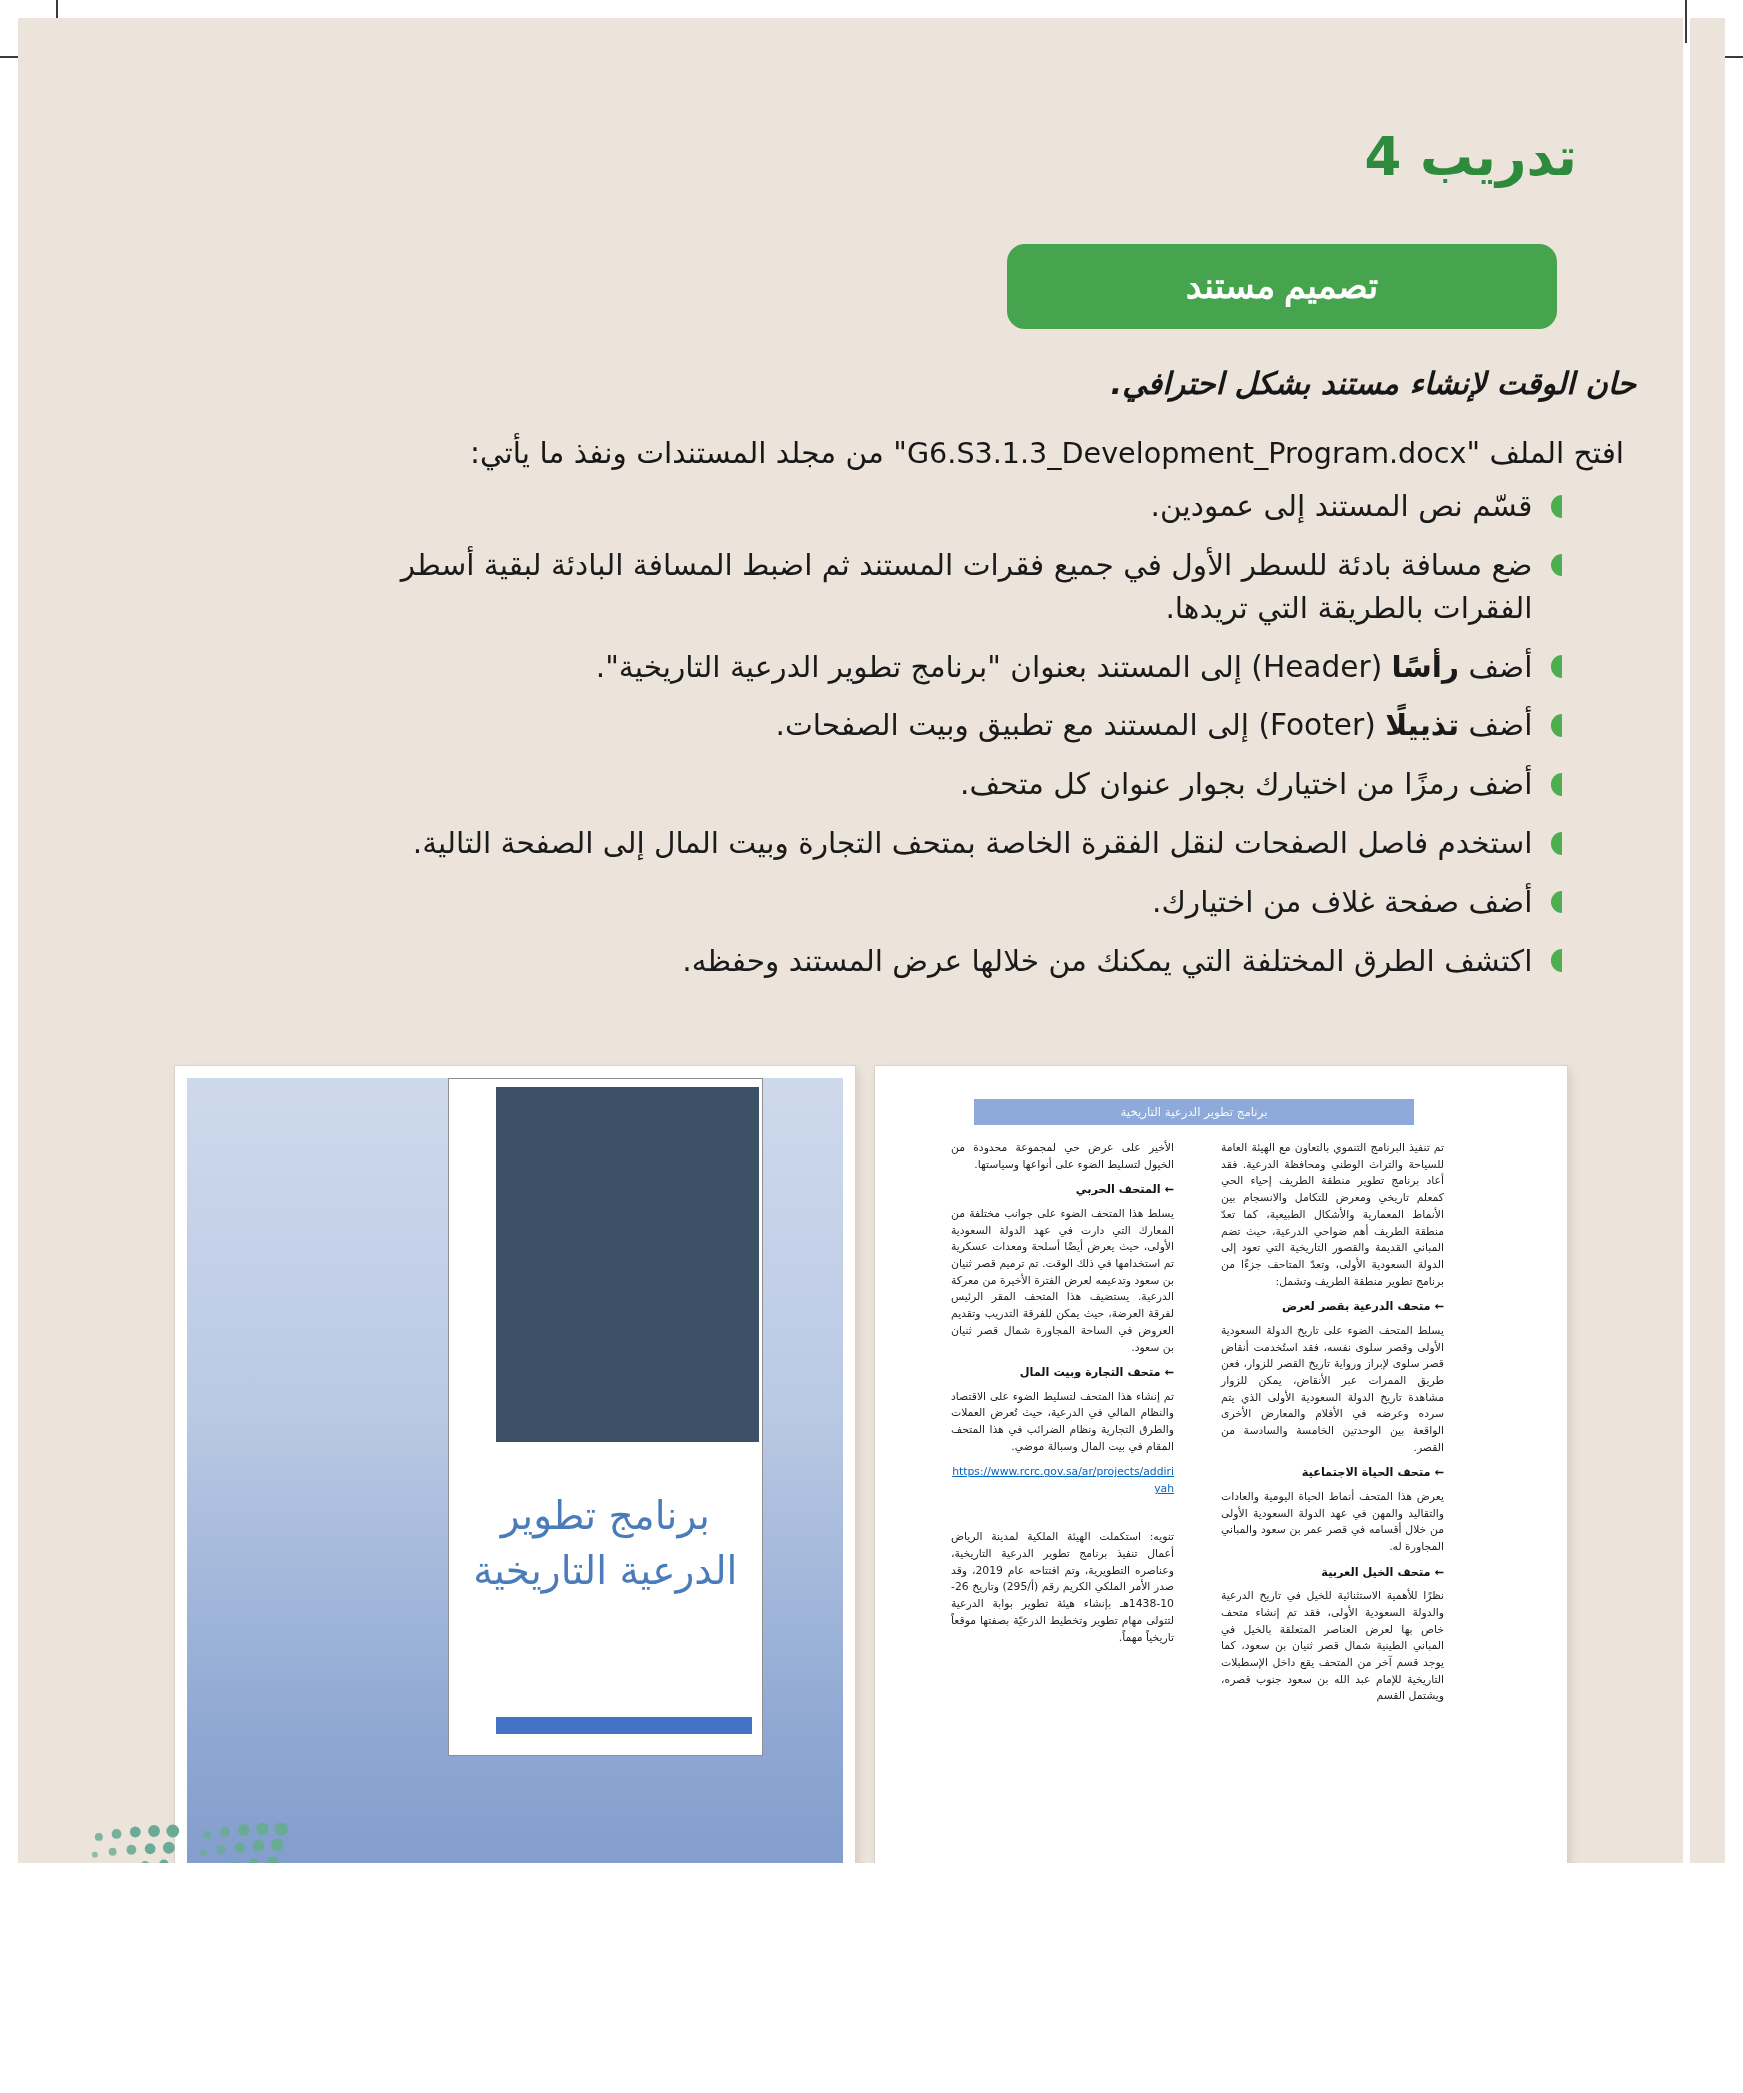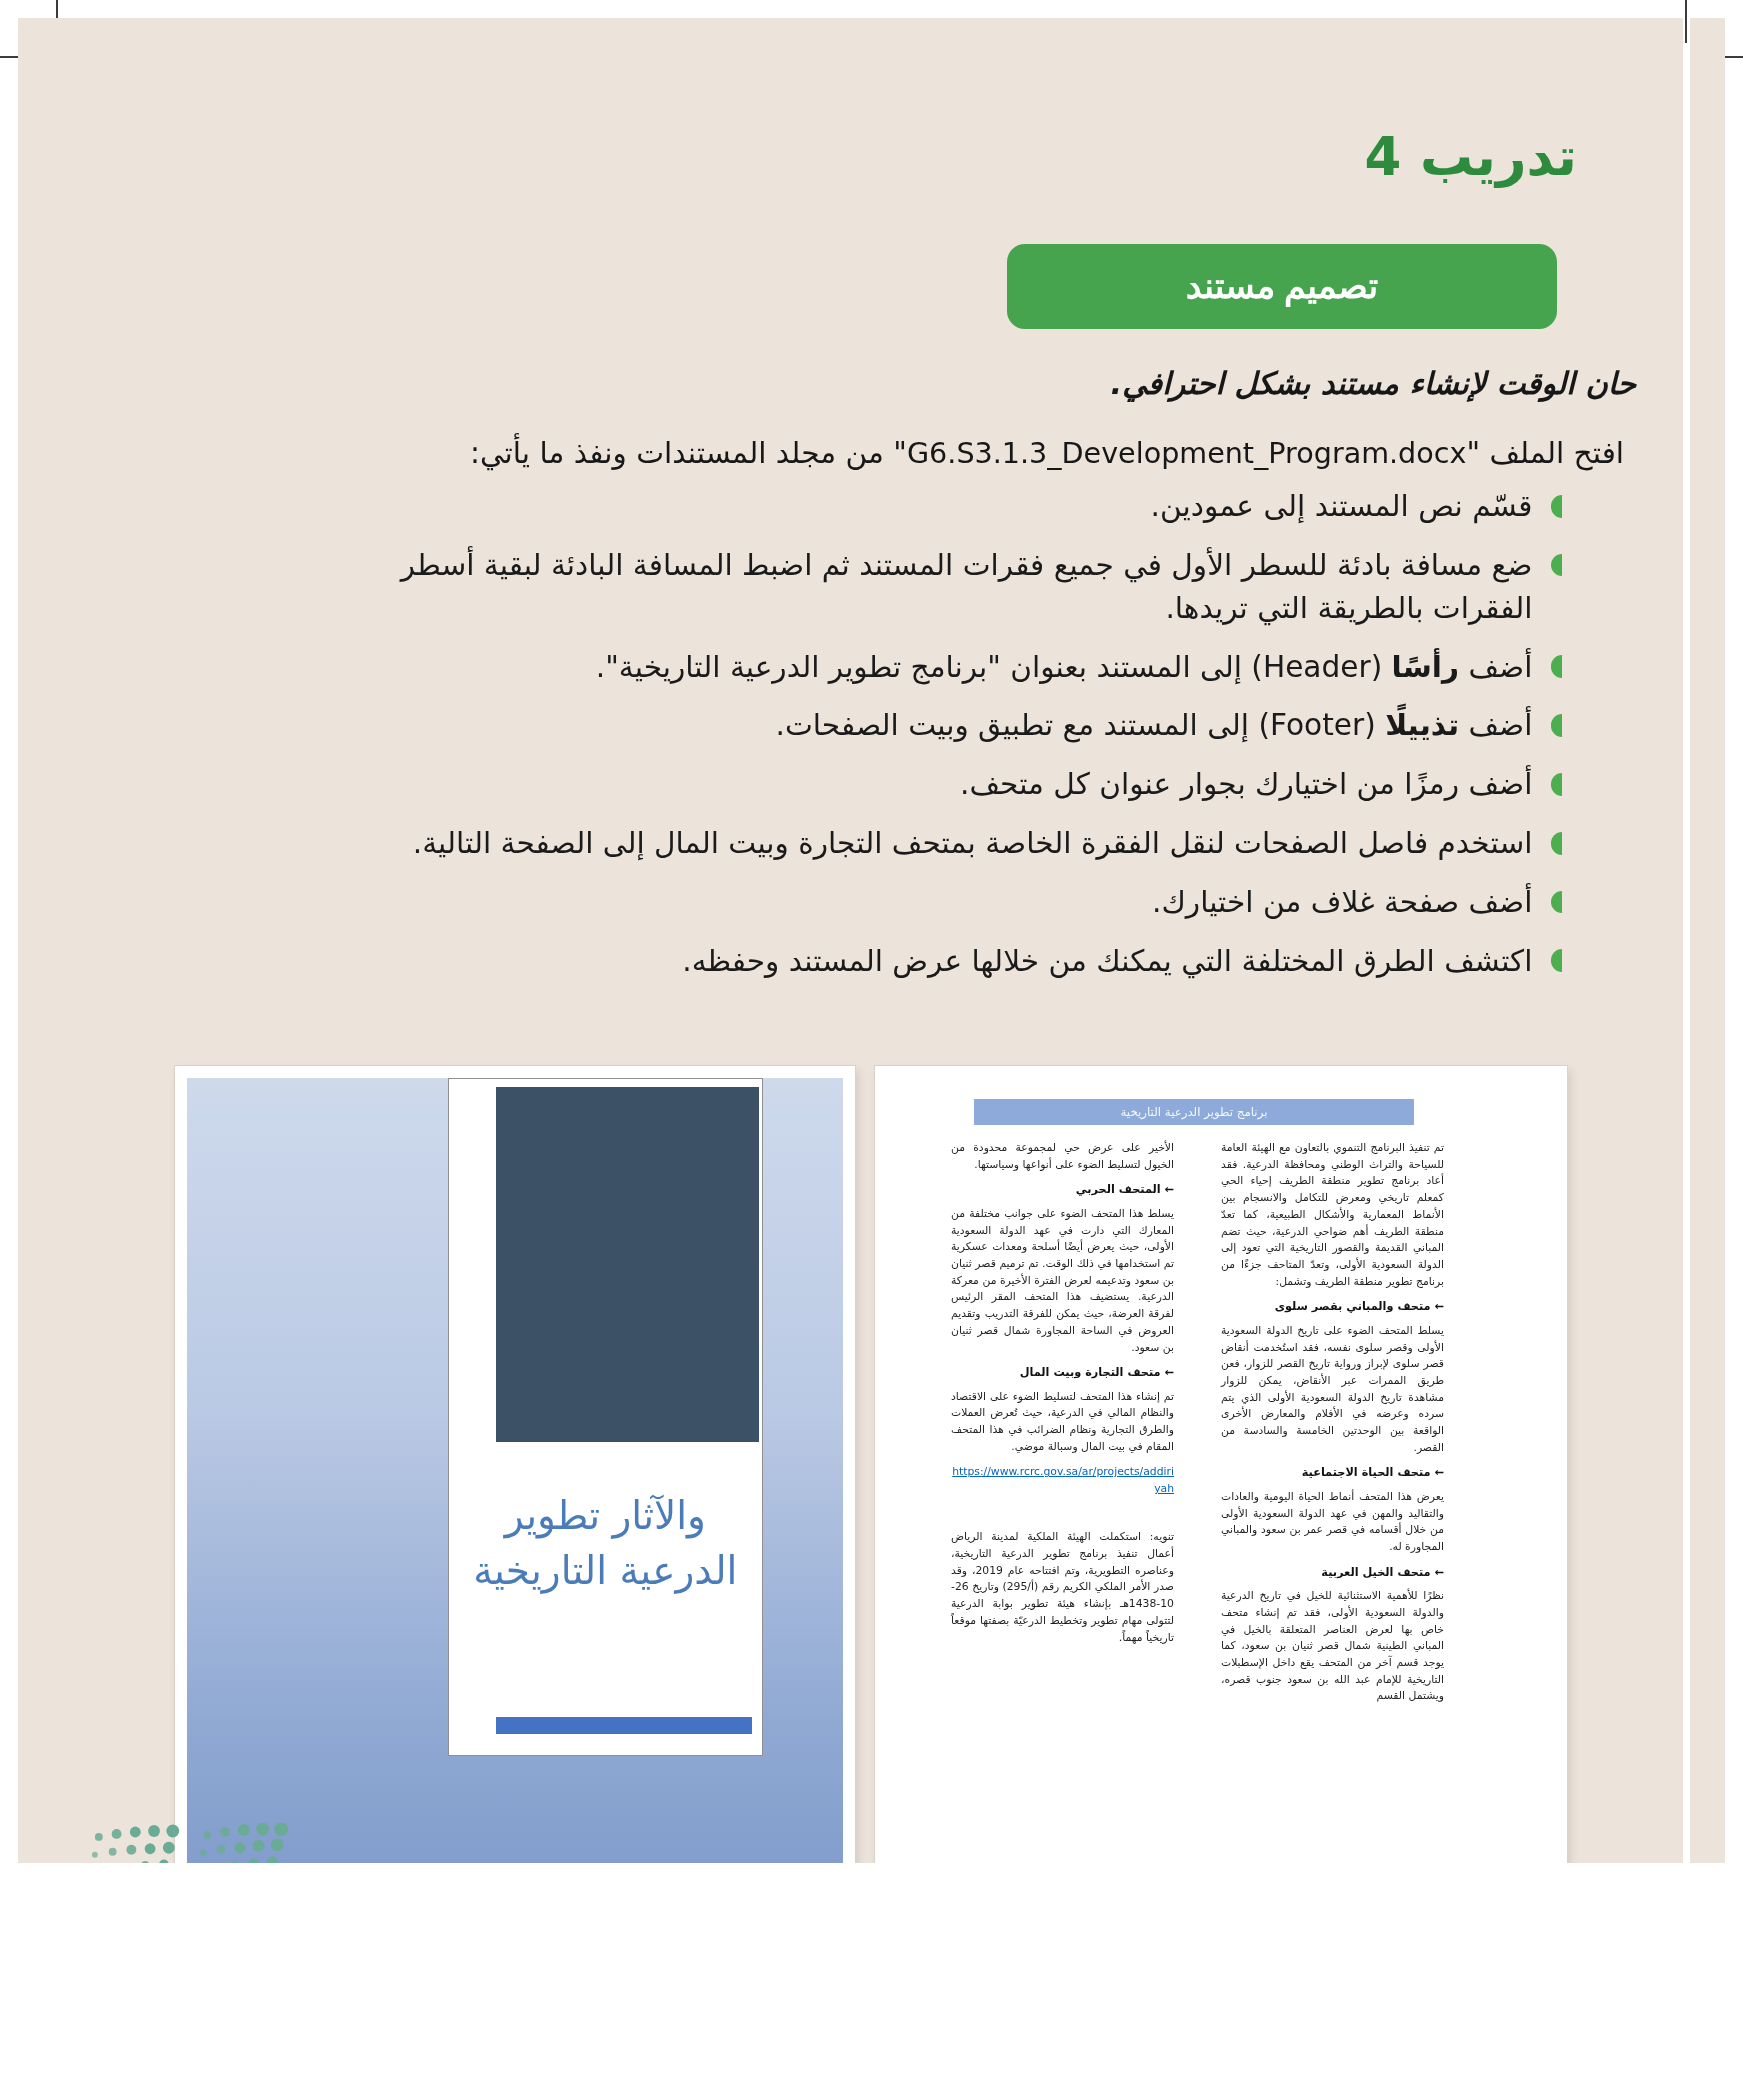--- a/index.html
+++ b/index.html
@@ -100,36 +100,36 @@
     <li><span class="marker"></span><span>استخدم فاصل الصفحات لنقل الفقرة الخاصة بمتحف التجارة وبيت المال إلى الصفحة التالية.</span><b></b><span></span></li>
     <li><span class="marker"></span><span>أضف صفحة غلاف من اختيارك.</span><b></b><span></span></li>
     <li><span class="marker"></span><span>اكتشف الطرق المختلفة التي يمكنك من خلالها عرض المستند وحفظه.</span><b></b><span></span></li>
   </ul>
 
   <div class="doc cover">
     <div class="cover-bg">
       <div class="cover-panel">
         <div class="cover-photo"></div>
         <div class="cover-title">
-          <span>والآثار تطوير</span><br>
+          <span>برنامج تطوير</span><br>
           <span>الدرعية التاريخية</span>
         </div>
         <div class="cover-bar"></div>
       </div>
     </div>
   </div>
 
   <div class="doc page1">
     <div class="doc-header">
       <span>برنامج تطوير الدرعية التاريخية</span>
     </div>
 
     <div class="col col-right">
       <p>تم تنفيذ البرنامج التنموي بالتعاون مع الهيئة العامة للسياحة والتراث الوطني ومحافظة الدرعية. فقد أعاد برنامج تطوير منطقة الطريف إحياء الحي كمعلم تاريخي ومعرض للتكامل والانسجام بين الأنماط المعمارية والأشكال الطبيعية، كما تعدّ منطقة الطريف أهم ضواحي الدرعية، حيث تضم المباني القديمة والقصور التاريخية التي تعود إلى الدولة السعودية الأولى، وتعدّ المتاحف جزءًا من برنامج تطوير منطقة الطريف وتشمل:</p>
-      <h4><span class="arr">←</span> <span>متحف والمباني بقصر سلوى</span></h4>
+      <h4><span class="arr">←</span> <span>متحف الدرعية بقصر لعرض</span></h4>
       <p>يسلط المتحف الضوء على تاريخ الدولة السعودية الأولى وقصر سلوى نفسه، فقد استُخدمت أنقاض قصر سلوى لإبراز ورواية تاريخ القصر للزوار، فعن طريق الممرات عبر الأنقاض، يمكن للزوار مشاهدة تاريخ الدولة السعودية الأولى الذي يتم سرده وعرضه في الأفلام والمعارض الأخرى الواقعة بين الوحدتين الخامسة والسادسة من القصر.</p>
       <h4><span class="arr">←</span> <span>متحف الحياة الاجتماعية</span></h4>
       <p>يعرض هذا المتحف أنماط الحياة اليومية والعادات والتقاليد والمهن في عهد الدولة السعودية الأولى من خلال أقسامه في قصر عمر بن سعود والمباني المجاورة له.</p>
       <h4><span class="arr">←</span> <span>متحف الخيل العربية</span></h4>
       <p>نظرًا للأهمية الاستثنائية للخيل في تاريخ الدرعية والدولة السعودية الأولى، فقد تم إنشاء متحف خاص بها لعرض العناصر المتعلقة بالخيل في المباني الطينية شمال قصر ثنيان بن سعود، كما يوجد قسم آخر من المتحف يقع داخل الإسطبلات التاريخية للإمام عبد الله بن سعود جنوب قصره، ويشتمل القسم</p>
     </div>
 
     <div class="col col-left">
       <p>الأخير على عرض حي لمجموعة محدودة من الخيول لتسليط الضوء على أنواعها وسياستها.</p>
       <h4><span class="arr">←</span> <span>المتحف الحربي</span></h4>

